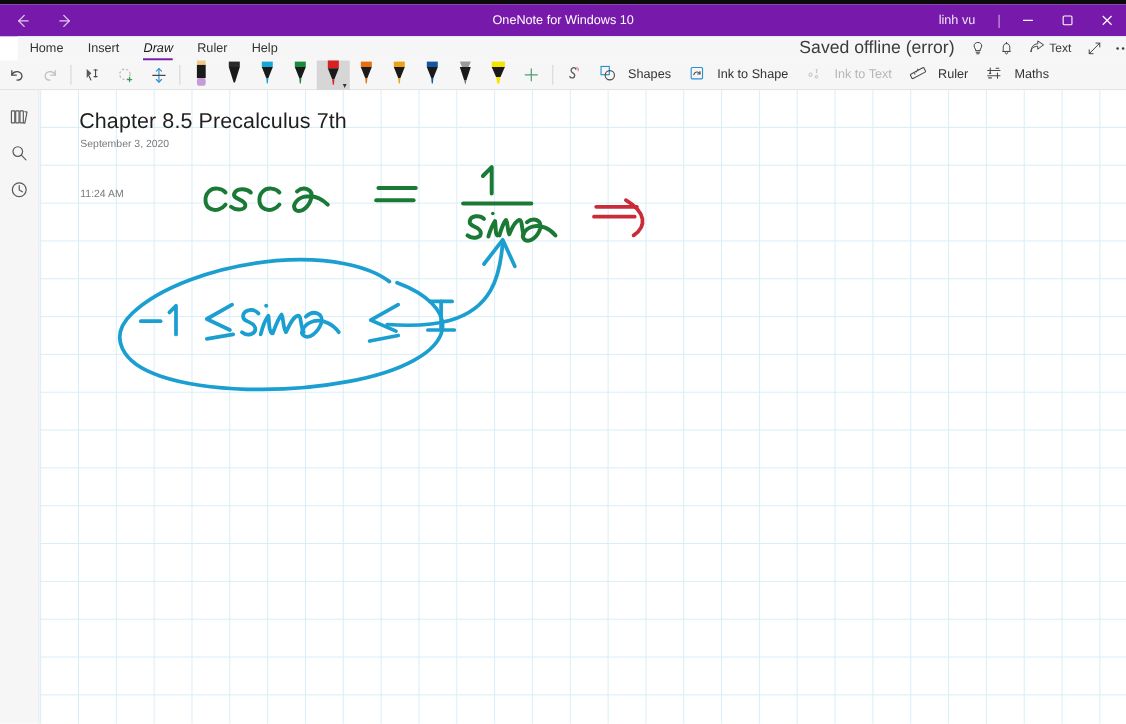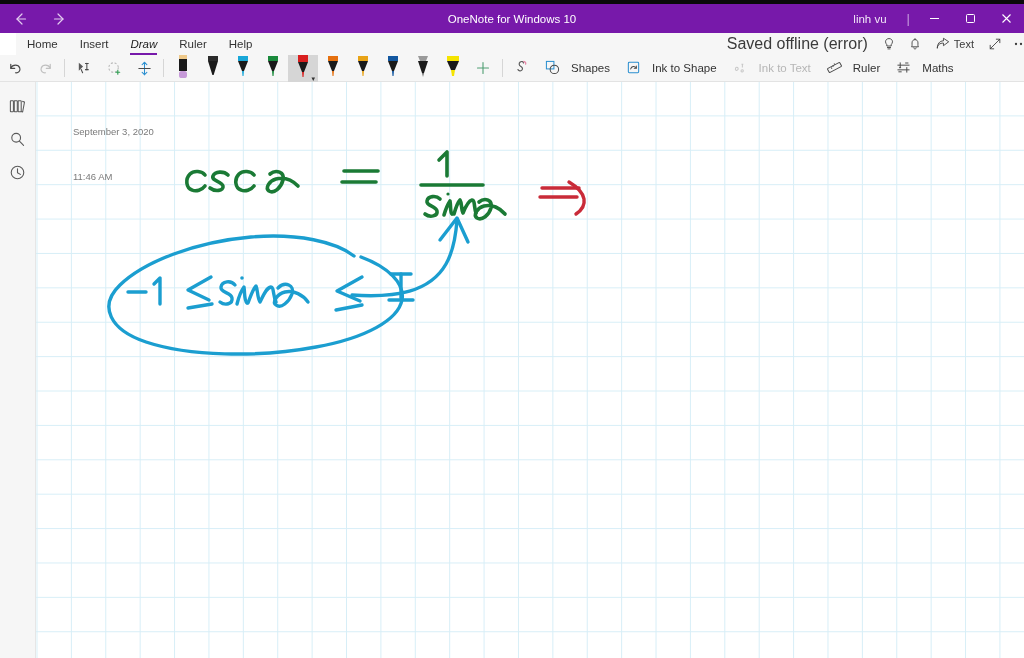--- a/index.html
+++ b/index.html
@@ -435,23 +435,24 @@
     <div class="rail-btn">
       <svg width="19" height="19" viewBox="0 0 20 20" fill="none" stroke="#5a5a5a" stroke-width="1.15">
         <circle cx="10" cy="10" r="6.6"></circle>
         <path d="M10 6 V10.2 L13 12" stroke-linecap="round" stroke-linejoin="round"></path>
       </svg>
     </div>
   </div>
 
   <div class="canvas">
 
+    <div class="page-title">Chapter 8.5 Precalculus 7th</div>
     <div class="page-meta">
       <span>September 3, 2020</span>
-      <span>11:46 AM</span>
+      <span>11:24 AM</span>
     </div>
 
     <svg class="ink ink-layer" viewBox="0 0 988 576">
 
       <g fill="none" stroke="#1a7a35" stroke-width="3.6" stroke-linecap="round" stroke-linejoin="round">
 
         <path d="M169 93 C166 89 158 88 154 92 C149 97 150 106 156 108 C160 110 166 108 169 104"></path>
 
         <path d="M192 93 C188 89 179 89 177 94 C175 99 186 99 187 104 C188 109 179 110 174 106"></path>
 

